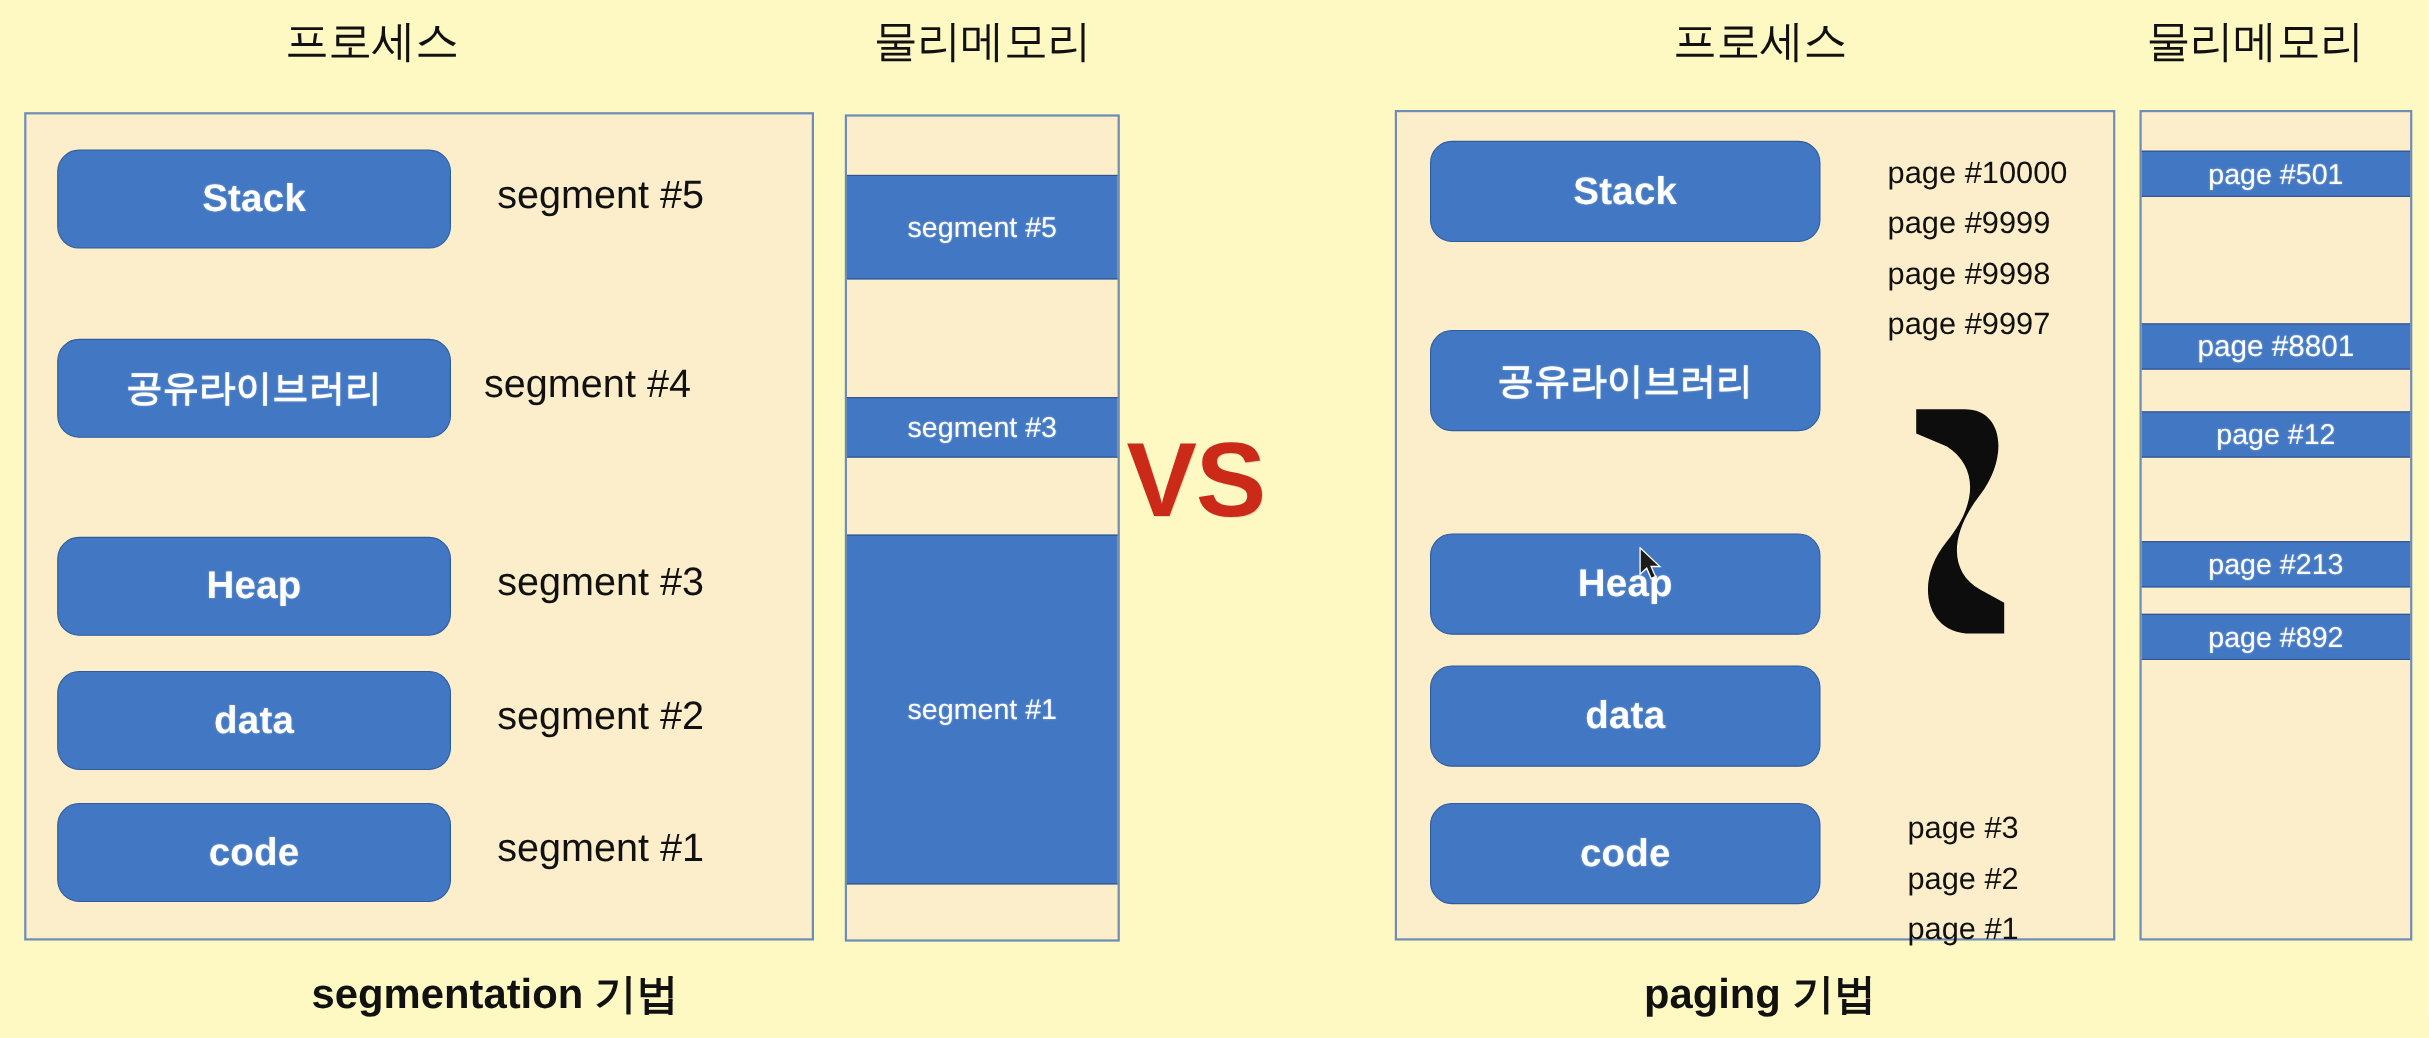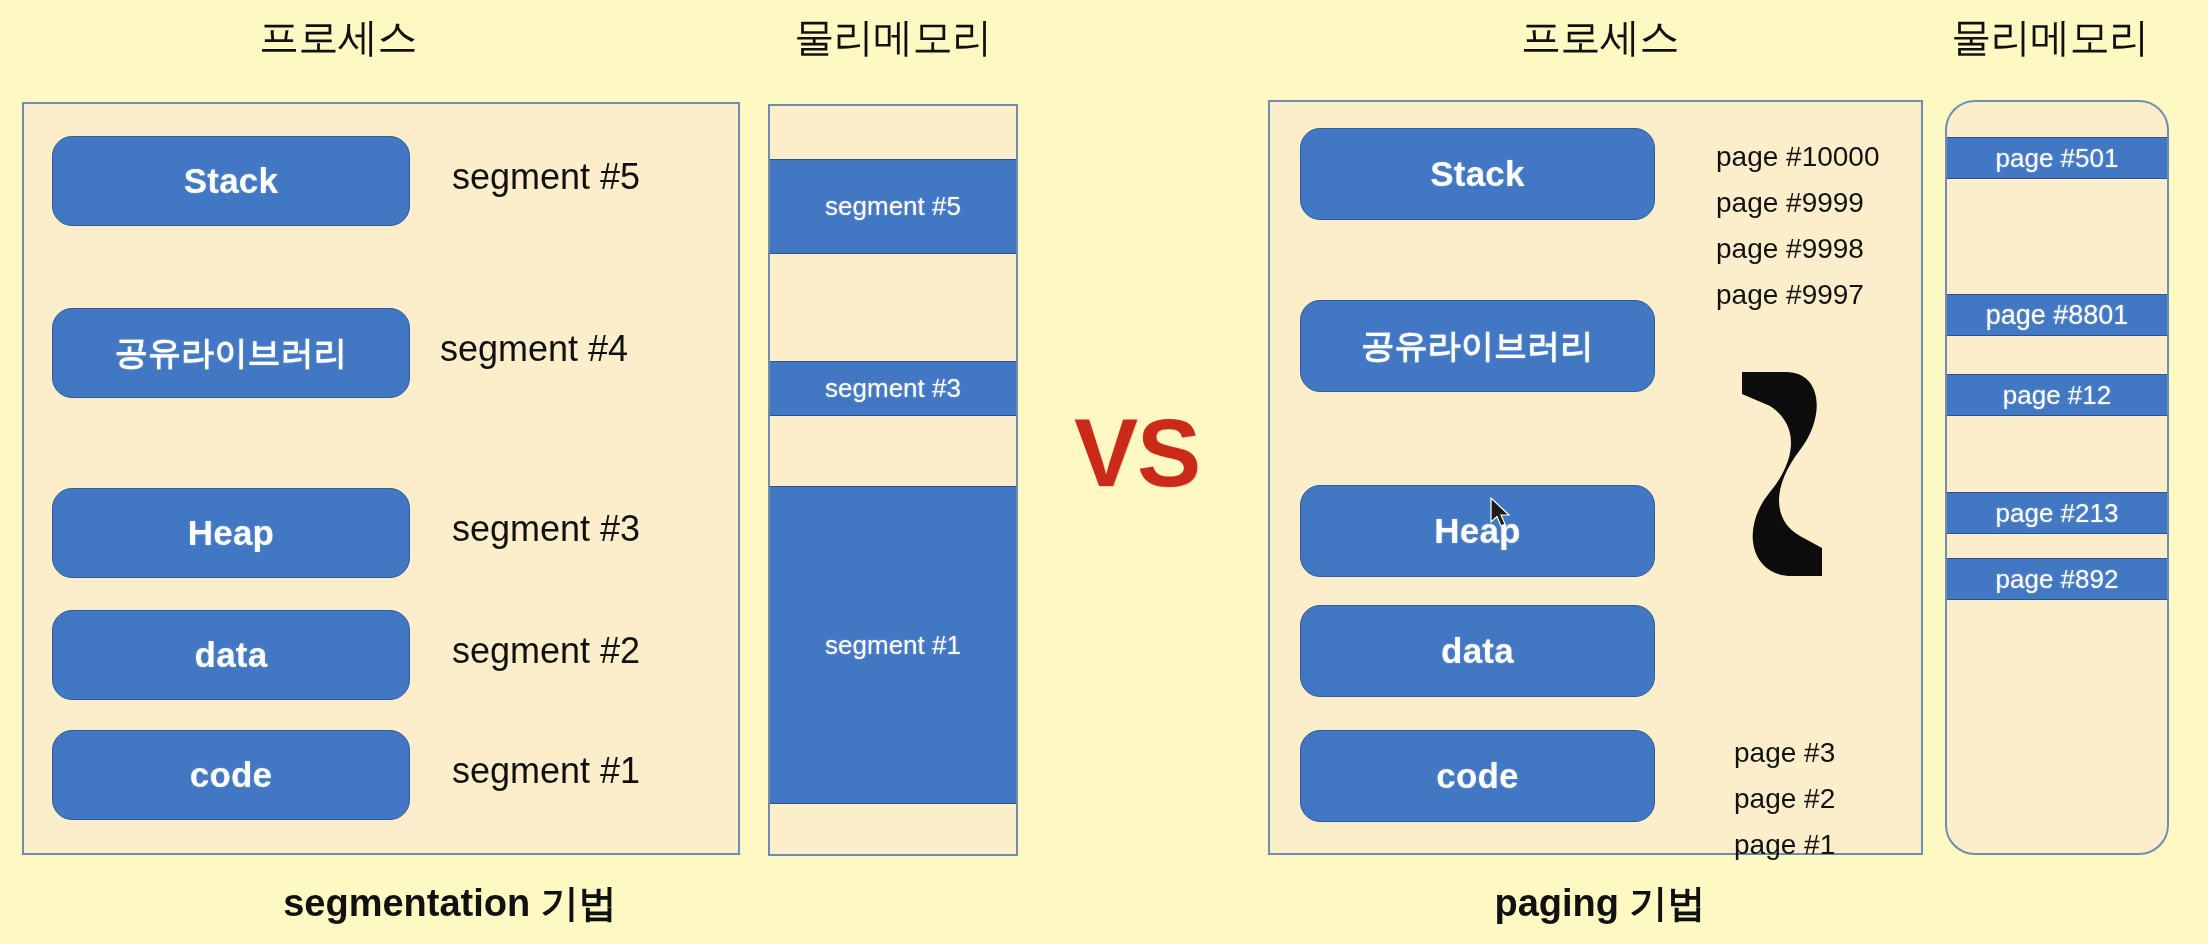--- a/index.html
+++ b/index.html
@@ -158,21 +158,21 @@
   <div class="seg-label" style="left:452px; top:750px;">segment #1</div>
 
   <div class="mem-col" style="left:768px; top:104px; width:250px; height:752px;">
     <div class="mem-block" style="top:53px; height:95px;">segment #5</div>
     <div class="mem-block" style="top:255px; height:55px;">segment #3</div>
     <div class="mem-block" style="top:380px; height:318px;">segment #1</div>
   </div>
 
   <div class="caption" style="left:120px; top:878px; width:660px;">segmentation 기법</div>
 
-  <div class="vs" style="left:1074px; top:382px;margin-top:16px;">VS</div>
+  <div class="vs" style="left:1024px; top:382px;">VS</div>
 
   <div class="col-title" style="left:1400px; top:10px; width:400px;">프로세스</div>
 
   <div class="col-title" style="left:1900px; top:10px; width:300px;">물리메모리</div>
 
   <div class="process-panel" style="left:1268px; top:100px; width:655px; height:755px;"></div>
 
   <div class="seg-box" style="left:1300px; top:128px; width:355px; height:92px;">Stack</div>
   <div class="seg-box kr" style="left:1300px; top:300px; width:355px; height:92px;">공유라이브러리</div>
   <div class="seg-box" style="left:1300px; top:485px; width:355px; height:92px;">Heap</div>
@@ -199,21 +199,21 @@
              C 46 128 46 162 74 178
              L 96 190
              L 96 218
              L 66 218
              C 24 218 14 170 44 134
              C 72 100 72 66 44 48
              L 16 36
              Z" fill="#0d0d0d"></path>
   </svg>
 
-  <div class="mem-col" style="left:1945px; top:100px; width:224px; height:755px;border-radius:30px;">
+  <div class="mem-col" style="left:1945px; top:100px; width:248px; height:755px;">
     <div class="mem-block" style="top:35px; height:42px;">page #501</div>
     <div class="mem-block wide-label" style="top:192px; height:42px;">page #8801</div>
     <div class="mem-block" style="top:272px; height:42px;">page #12</div>
     <div class="mem-block" style="top:390px; height:42px;">page #213</div>
     <div class="mem-block" style="top:456px; height:42px;">page #892</div>
   </div>
 
   <div class="caption" style="left:1330px; top:878px; width:540px;">paging 기법</div>
 
   <svg class="cursor" style="left:1490px; top:497px;" viewBox="0 0 24 34">

